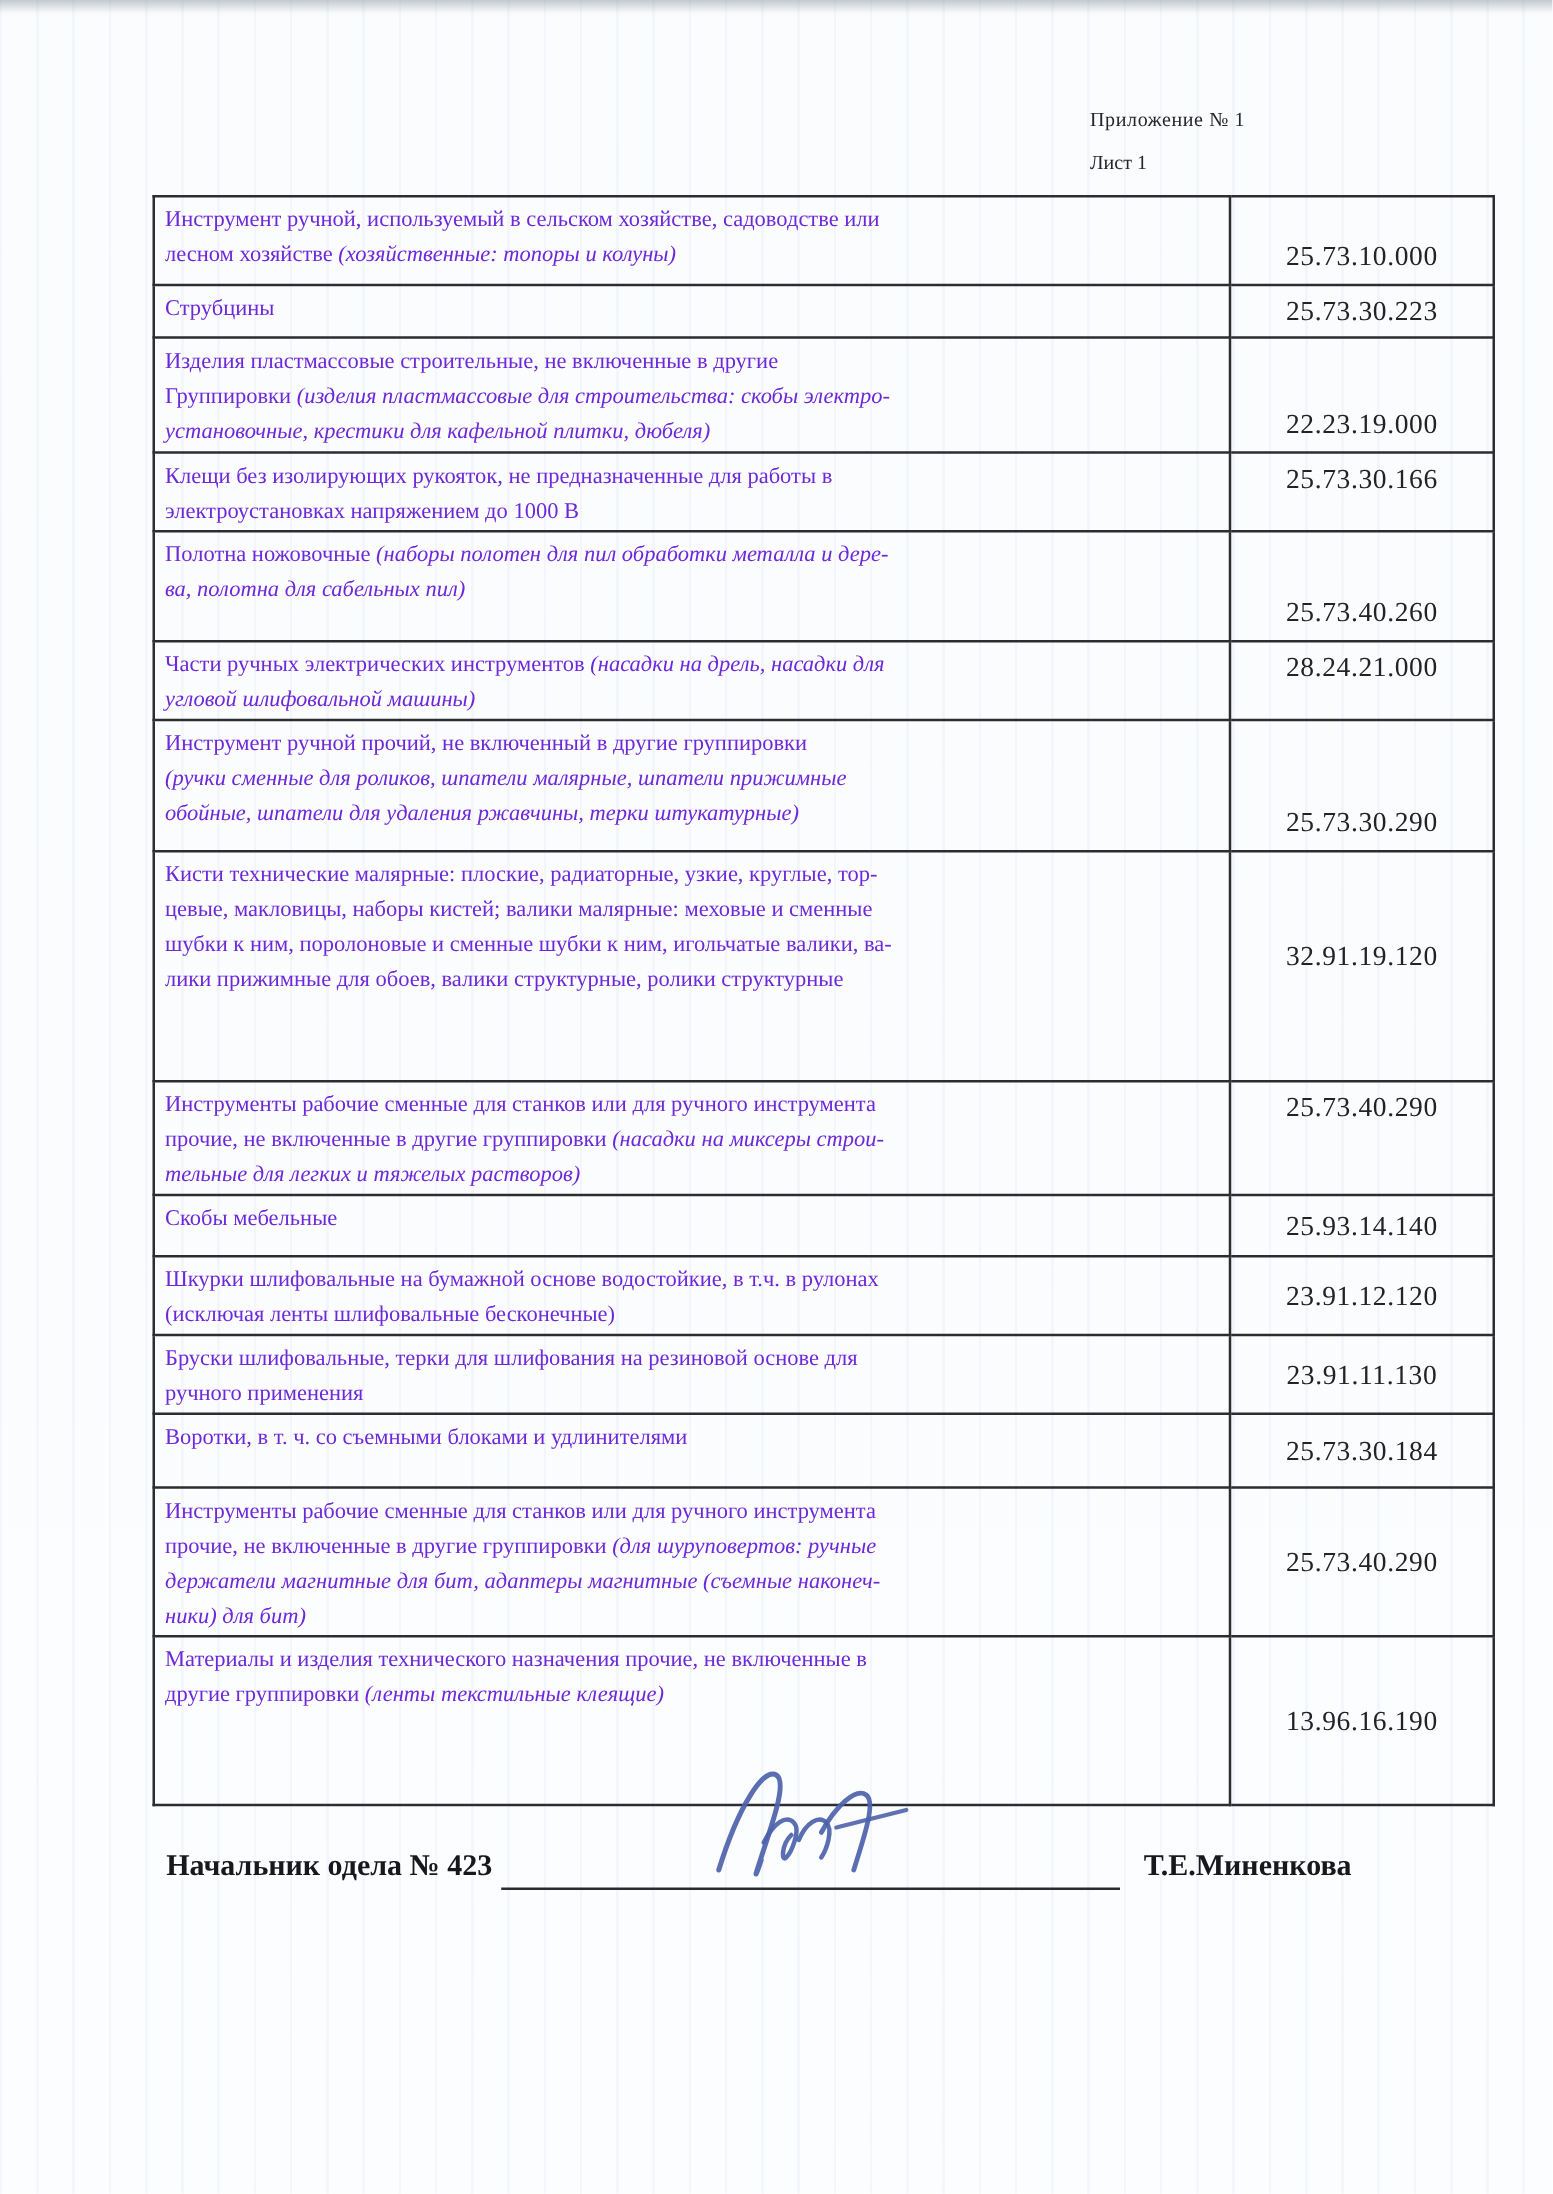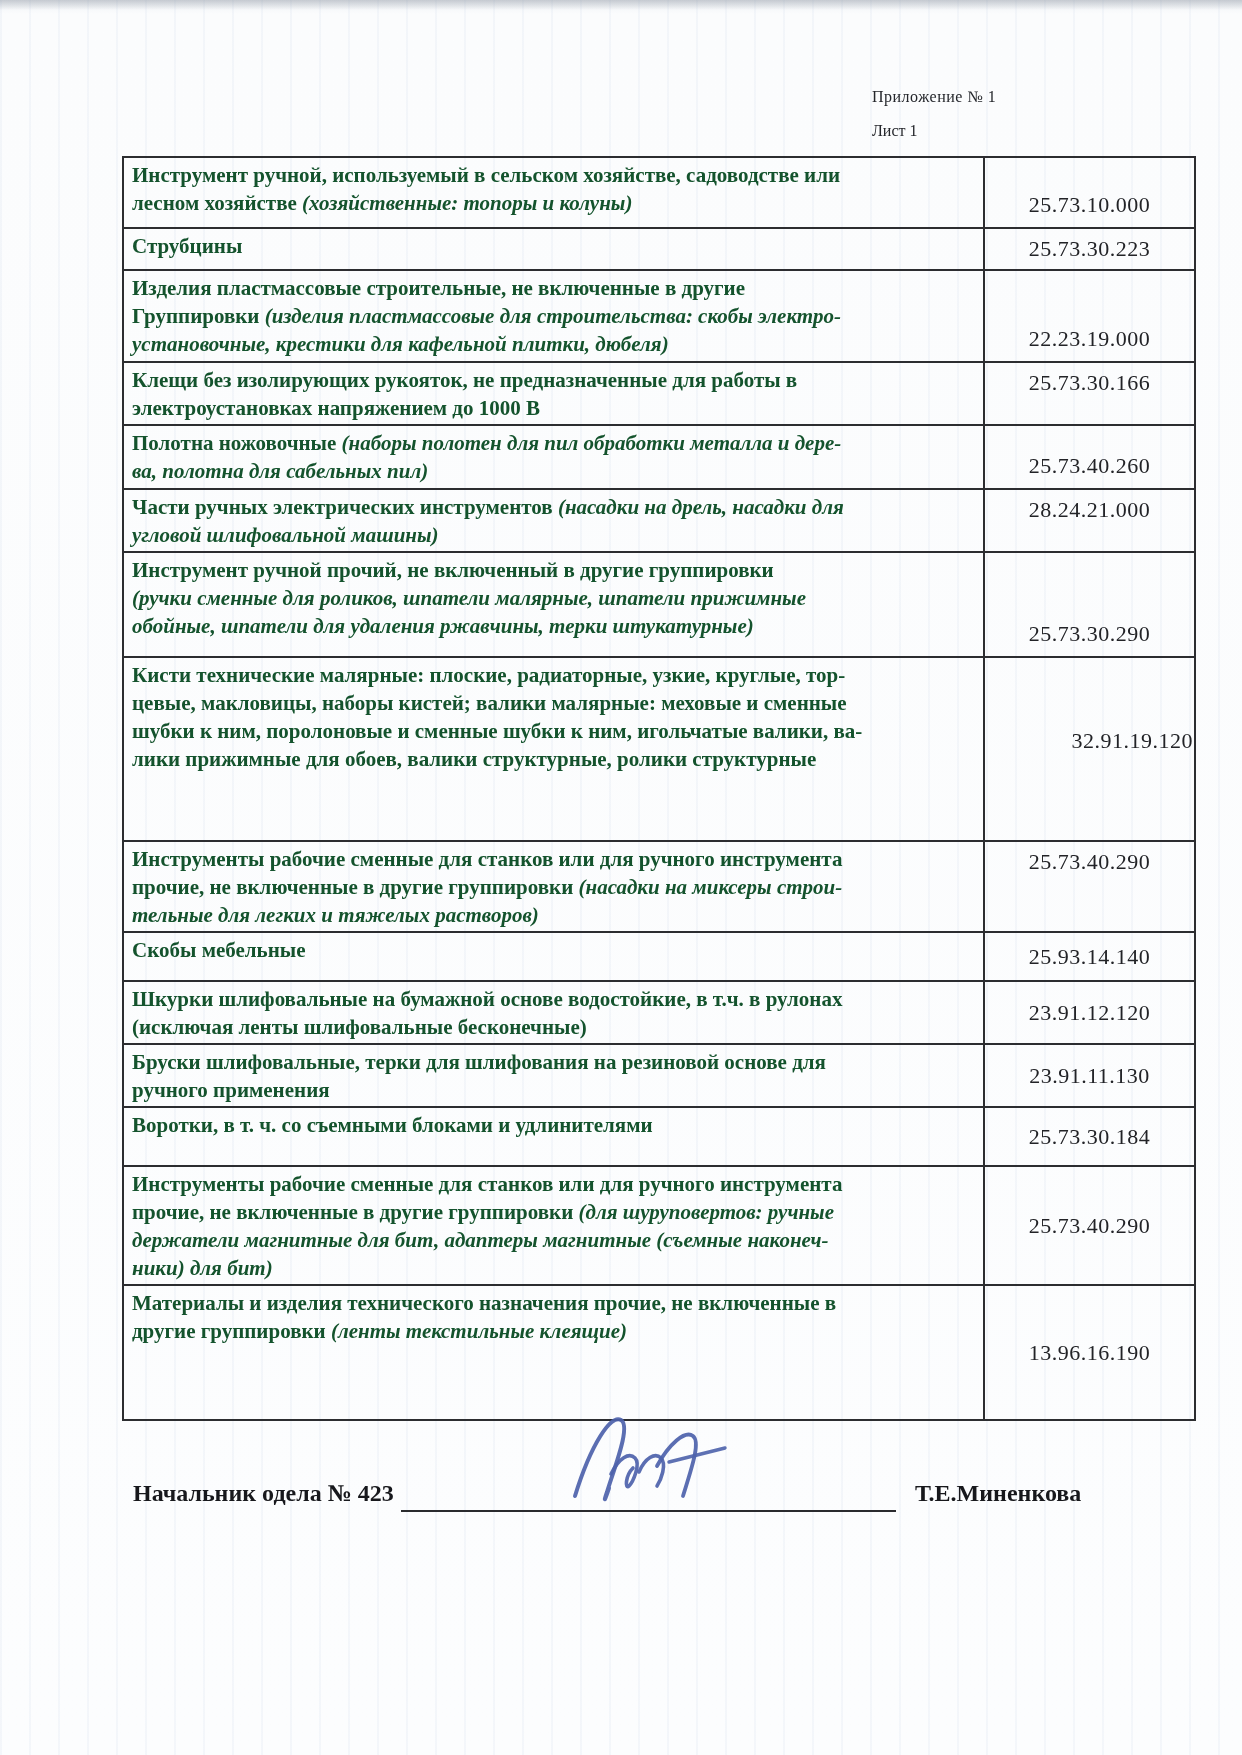--- a/index.html
+++ b/index.html
@@ -12,49 +12,49 @@
     color:#1f1f1f;
   }
   .scan-edge{position:absolute;left:0;top:0;width:1242px;height:10px;
     background:linear-gradient(180deg,rgba(120,128,140,.35),rgba(120,128,140,0));}
   .header{position:absolute;left:872px;top:80px;width:300px;
     font-size:16px;line-height:34px;color:#24262b;}
   .header .l1{letter-spacing:.5px;}
   .codes-table{position:absolute;left:122px;top:156px;width:1050px;
     border-collapse:collapse;table-layout:fixed;}
   .codes-table td{border:2px solid #2c2d30;}
-  td.desc{width:841px;padding:3px 10px 2px 8px;font-size:21px;line-height:28px;
-    vertical-align:top;color:#14532d;font-weight:bold;}
+  td.desc{width:841px;padding:3px 10px 2px 8px;font-size:18px;line-height:28px;
+    vertical-align:top;color:#6d28d9;}
   td.desc i{font-family:"Liberation Serif","DejaVu Serif",serif;}
   td.code{width:207px;text-align:center;font-size:22px;color:#222327;
     vertical-align:middle;letter-spacing:.5px;}
   tbody tr:nth-child(1){height:71px;}
   tbody tr:nth-child(2){height:42px;}
   tbody tr:nth-child(3){height:92px;}
   tbody tr:nth-child(4){height:60px;}
-  tbody tr:nth-child(5){height:64px;}
+  tbody tr:nth-child(5){height:88px;}
   tbody tr:nth-child(6){height:60px;}
   tbody tr:nth-child(7){height:105px;}
   tbody tr:nth-child(8){height:184px;}
   tbody tr:nth-child(9){height:88px;}
   tbody tr:nth-child(10){height:49px;}
   tbody tr:nth-child(11){height:58px;padding-left:34px;}
   tbody tr:nth-child(12){height:63px;padding-left:32px;}
   tbody tr:nth-child(13){height:59px;}
   tbody tr:nth-child(14){height:38px;}
   tbody tr:nth-child(15){height:135px;}
   tbody tr:nth-child(16){height:50px;}
   tbody tr:nth-child(1) td.code,
   tbody tr:nth-child(3) td.code,
   tbody tr:nth-child(5) td.code,
   tbody tr:nth-child(7) td.code{vertical-align:bottom;padding-bottom:9px;}
   tbody tr:nth-child(4) td.code,
   tbody tr:nth-child(6) td.code,
   tbody tr:nth-child(9) td.code{vertical-align:top;padding-top:7px;}
-  tbody tr:nth-child(8) td.code{padding-bottom:18px;text-align:right;}
+  tbody tr:nth-child(8) td.code{padding-bottom:18px;}
   .footer{position:absolute;left:133px;top:1472px;width:1000px;height:60px;
     font-size:24px;font-weight:bold;color:#17181c;}
   .footer .ftitle{position:absolute;left:0;top:8px;}
   .sig-underline{position:absolute;left:268px;top:38px;width:495px;height:2px;
     background:#2a2b2e;}
   .sig-svg{position:absolute;left:420px;top:-68px;width:190px;height:110px;}
   .fname{position:absolute;left:782px;top:8px;}
 </style>
 </head>
 <body>

